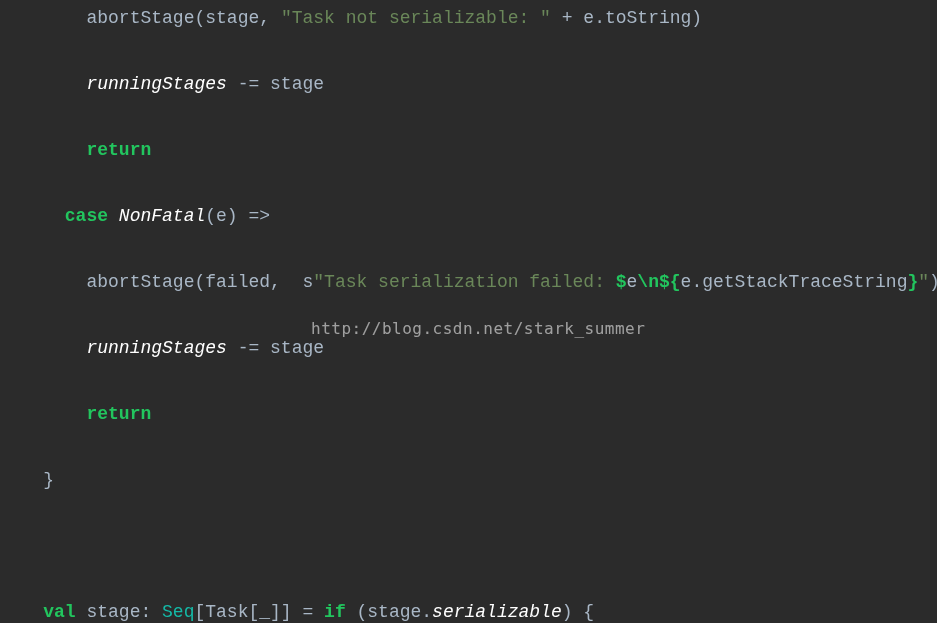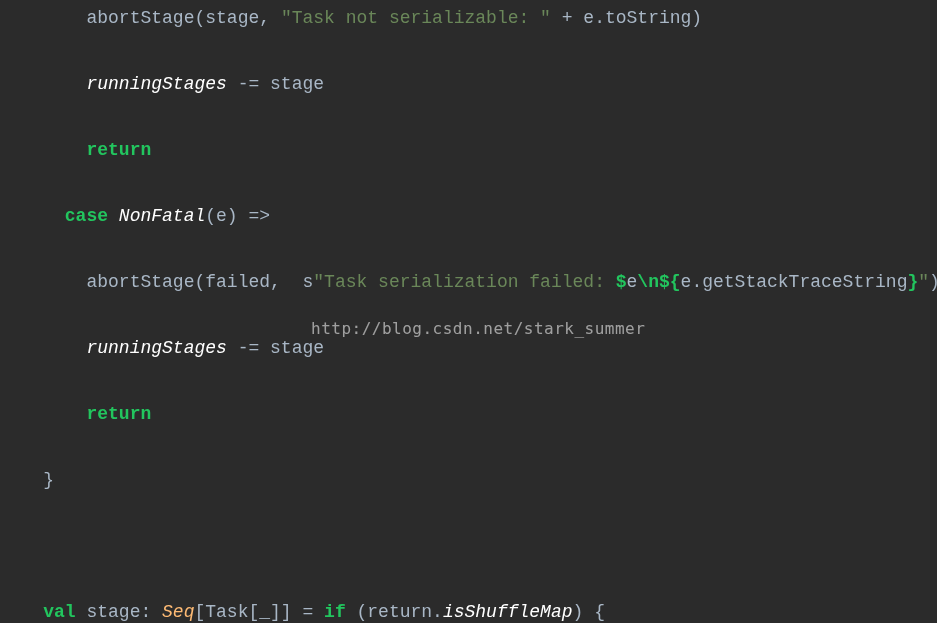--- a/index.html
+++ b/index.html
@@ -20,21 +20,21 @@
     padding:0;
     margin:0;
   }
   .code-area {
     padding-top:2px;
     padding-left:0;
   }
   .line { display:block; height:33px; }
   .kw { color:#22c55e;font-weight:bold; }            
   .str { color:#6a8759; }           
-  .type { color:#fdba74;font-style:italic; }          
+  .type { color:#14b8a6; }          
   .prop-it { color:#ffffff; font-style:italic; }
   .watermark {
     position:absolute;
     left:280px;
     top:312px;
     color:#ffffff;
     font-size:16px;
     font-family:"Consolas",monospace;
     opacity:0.55;
     pointer-events:none;
@@ -47,21 +47,21 @@
 
 <pre class="code-area"><span class="line">        <span>abortStage</span>(stage, <span class="str">"Task not serializable: "</span><span> + e.toString)</span></span>
 <span class="line">        <span class="prop-it">runningStages</span><span> -= stage</span></span>
 <span class="line">        <span class="kw">return</span></span>
 <span class="line">      <span class="kw">case</span> <span class="prop-it">NonFatal</span><span>(e) =&gt;</span></span>
 <span class="line">        <span>abortStage(failed,  </span><span>s</span><span class="str">"Task serialization failed: </span><span class="kw">$</span><span>e</span><span class="kw">\n</span><span class="kw">$</span><span class="kw">{</span><span>e.getStackTraceString</span><span class="kw">}</span><span class="str">"</span><span>)</span></span>
 <span class="line">        <span class="prop-it">runningStages</span><span> -= stage</span></span>
 <span class="line">        <span class="kw">return</span></span>
 <span class="line">    <span>}</span></span>
 <span class="line"> </span>
-<span class="line">    <span class="kw">val</span><span> stage: </span><span class="type">Seq</span><span>[Task[_]] = </span><span class="kw">if</span><span> (return.</span><span class="prop-it">isShuffleMap</span><span>) {</span></span>
+<span class="line">    <span class="kw">val</span><span> stage: </span><span class="type">Seq</span><span>[Task[_]] = </span><span class="kw">if</span><span> (stage.</span><span class="prop-it">serializable</span><span>) {</span></span>
 
 
 
 
 
 
 
 
 
 </pre>

